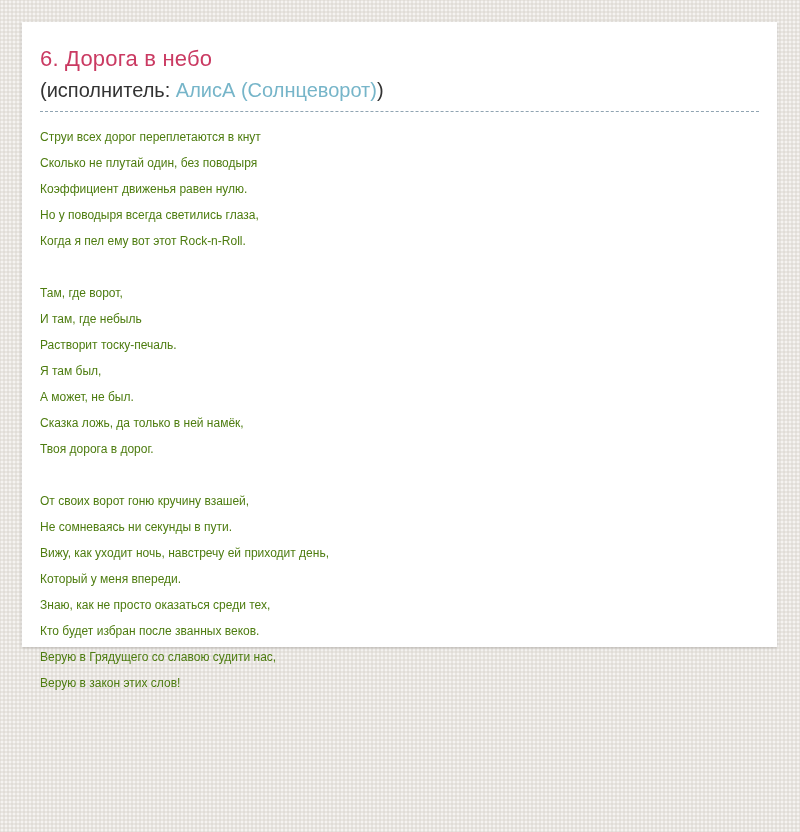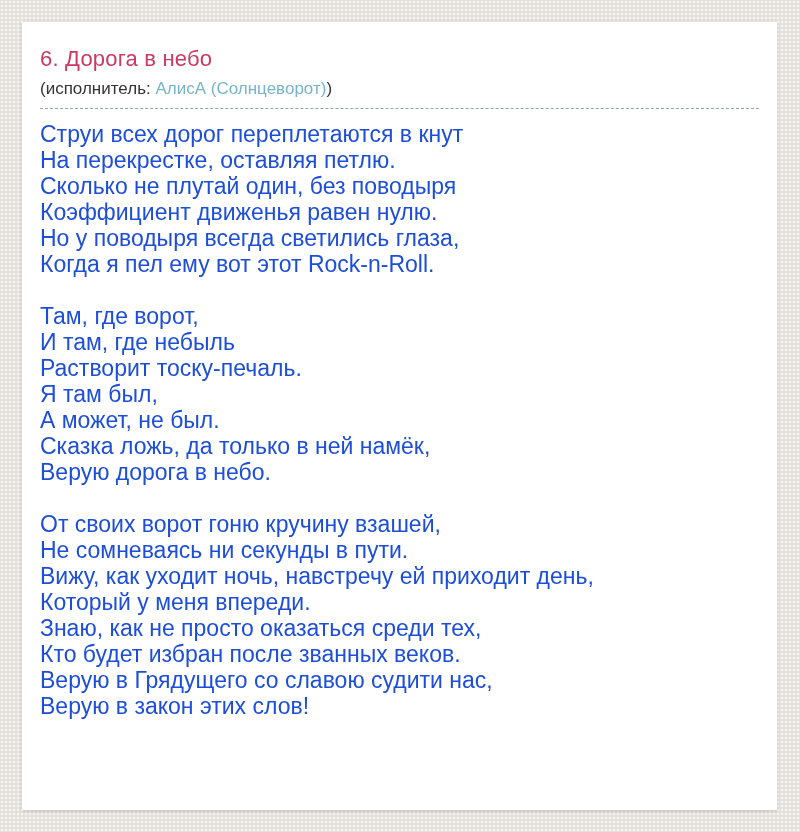--- a/index.html
+++ b/index.html
@@ -13,78 +13,77 @@
     background-image:
       radial-gradient(rgba(255,255,255,0.55) 1px, transparent 1px),
       radial-gradient(rgba(210,205,198,0.35) 1px, transparent 1px);
     background-size: 4px 4px, 4px 4px;
     background-position: 0 0, 2px 2px;
     position: relative;
   }
   .card {
     position: absolute;
     left: 22px; top: 22px;
-    width: 755px; height: 788px;
+    width: 755px; height: 625px;
     background: #ffffff;
     box-shadow: 0 1px 3px rgba(0,0,0,0.18);
     padding: 24px 18px 0 18px;
   }
   h1.song-title {
     font-size: 22px;
     font-weight: 400;
     color: #ca3a62;
     letter-spacing: 0.2px;
     margin: 0 0 7px 0;
   }
   .artist-line {
-    font-size: 17px;
+    font-size: 20px;
     color: #333333;
     padding-bottom: 9px;
     border-bottom: 1px dashed #90a4b2;
   }
   .artist-line a {
     color: #76b5c9;
     text-decoration: none;
     cursor: pointer;
   }
   .lyrics {
     margin-top: 12px;
-    font-size: 23px;
+    font-size: 12px;
     line-height: 26px;
-    color: #1d4ed8;
+    color: #4d7c0f;
   }
   .stanza { margin: 0 0 26px 0; }
   .stanza:last-child { margin-bottom: 12px; }
   .lyric-line { white-space: pre-wrap; }
 </style>
 </head>
 <body>
 
 <div class="card">
   <h1 class="song-title">6. Дорога в небо</h1>
 
   <div class="artist-line"><span>(исполнитель: </span><a href="#">АлисА (Солнцеворот)</a><span>)</span></div>
 
   <div class="lyrics" id="lyrics">
       <div class="stanza">
         <div class="lyric-line">Струи всех дорог переплетаются в кнут</div>
-        <div class="lyric-line">На перекрестке, оставляя петлю.</div>
         <div class="lyric-line">Сколько не плутай один, без поводыря</div>
         <div class="lyric-line">Коэффициент движенья равен нулю.</div>
         <div class="lyric-line">Но у поводыря всегда светились глаза,</div>
         <div class="lyric-line">Когда я пел ему вот этот Rock-n-Roll.</div>
       </div>
       <div class="stanza">
         <div class="lyric-line">Там, где ворот,</div>
         <div class="lyric-line">И там, где небыль</div>
         <div class="lyric-line">Растворит тоску-печаль.</div>
         <div class="lyric-line">Я там был,</div>
         <div class="lyric-line">А может, не был.</div>
         <div class="lyric-line">Сказка ложь, да только в ней намёк,</div>
-        <div class="lyric-line">Верую дорога в небо.</div>
+        <div class="lyric-line">Твоя дорога в дорог.</div>
       </div>
       <div class="stanza">
         <div class="lyric-line">От своих ворот гоню кручину взашей,</div>
         <div class="lyric-line">Не сомневаясь ни секунды в пути.</div>
         <div class="lyric-line">Вижу, как уходит ночь, навстречу ей приходит день,</div>
         <div class="lyric-line">Который у меня впереди.</div>
         <div class="lyric-line">Знаю, как не просто оказаться среди тех,</div>
         <div class="lyric-line">Кто будет избран после званных веков.</div>
         <div class="lyric-line">Верую в Грядущего со славою судити нас,</div>
         <div class="lyric-line">Верую в закон этих слов!</div>

